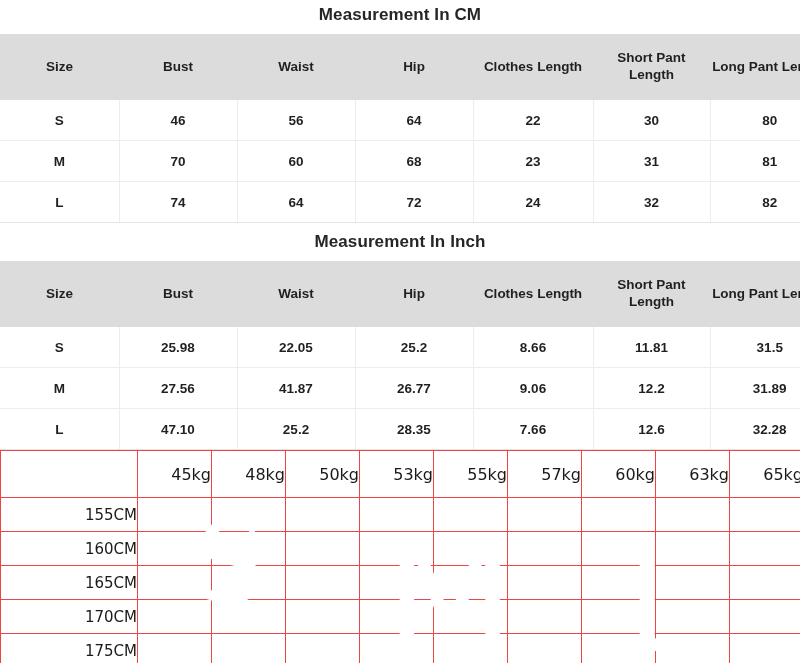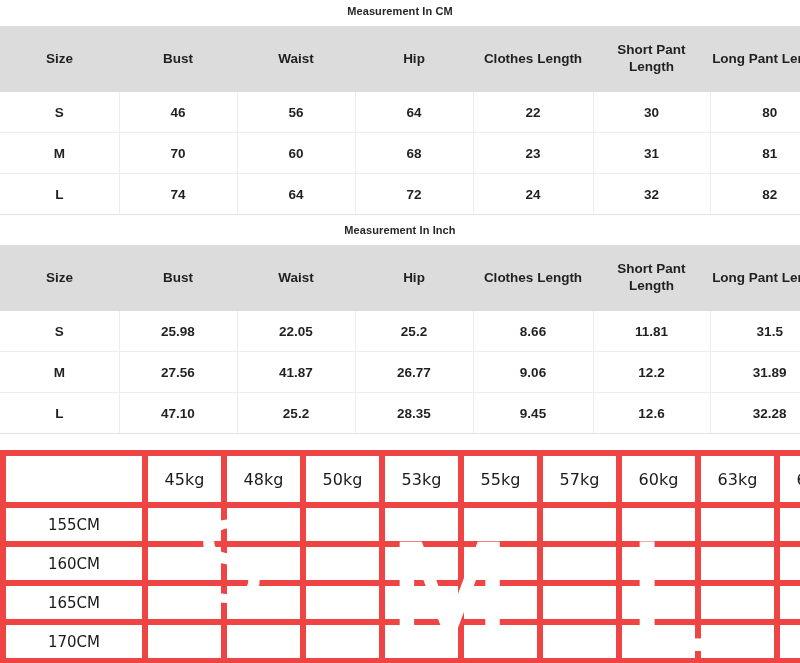--- a/index.html
+++ b/index.html
@@ -12,21 +12,21 @@
     height: 663px;
     font-family: "Liberation Sans", sans-serif;
     color: #231f20;
     overflow: hidden;
     position: relative;
   }
 
   
   .section-title {
     text-align: center;
-    font-size: 11px;
+    font-size: 17px;
     font-weight: bold;
     color: #262626;
     letter-spacing: 0.1px;
   }
   #title-cm   { padding-top: 5px; padding-bottom: 9px; }
   #title-inch { padding-top: 9px; padding-bottom: 9px; }
 
   table.msr {
     width: 800px;
     border-collapse: collapse;
@@ -72,23 +72,23 @@
   }
   table.grid {
     width: 800px;
     border-collapse: collapse;
     table-layout: fixed;
     position: relative;
     z-index: 1;
   }
   table.grid th,
   table.grid td {
-    border: 6px solid #ef4444;
+    border: 1px solid #ef4444;
     padding: 0;
-    text-align: center;
+    text-align: right;
     vertical-align: middle;
     background: #ffffff;
   }
   table.grid thead th {
     height: 46px;
     font-size: 16px;
     font-weight: normal;
     font-family: "DejaVu Sans", sans-serif;
     color: #1a1a1a;
   }
@@ -208,21 +208,21 @@
       <td>26.77</td>
       <td>9.06</td>
       <td>12.2</td>
       <td>31.89</td>
     </tr>
     <tr>
       <td>L</td>
       <td>47.10</td>
       <td>25.2</td>
       <td>28.35</td>
-      <td>9.45</td>
+      <td>7.66</td>
       <td>12.6</td>
       <td>32.28</td>
     </tr>
   </tbody>
 </table>
 
 <div class="grid-wrap">
   <table class="grid">
     <thead>
       <tr>

